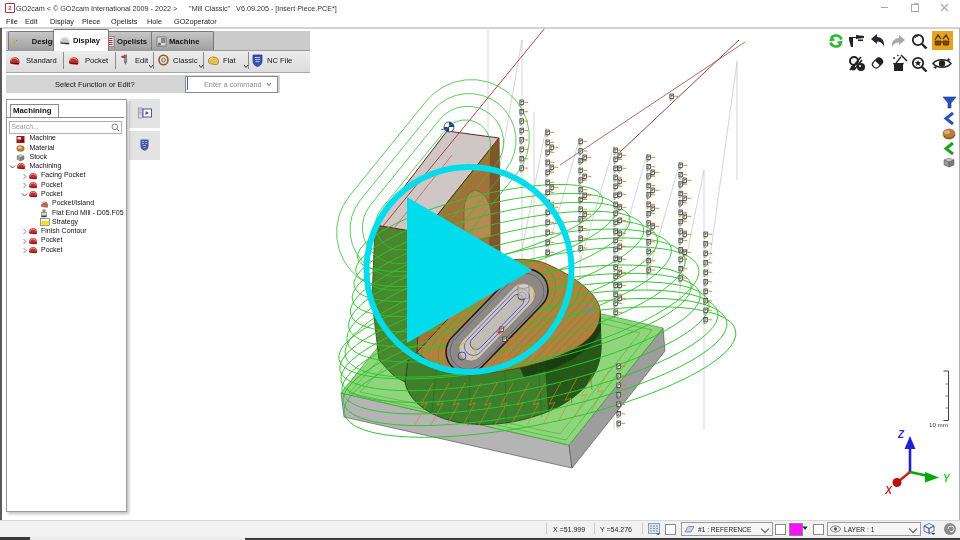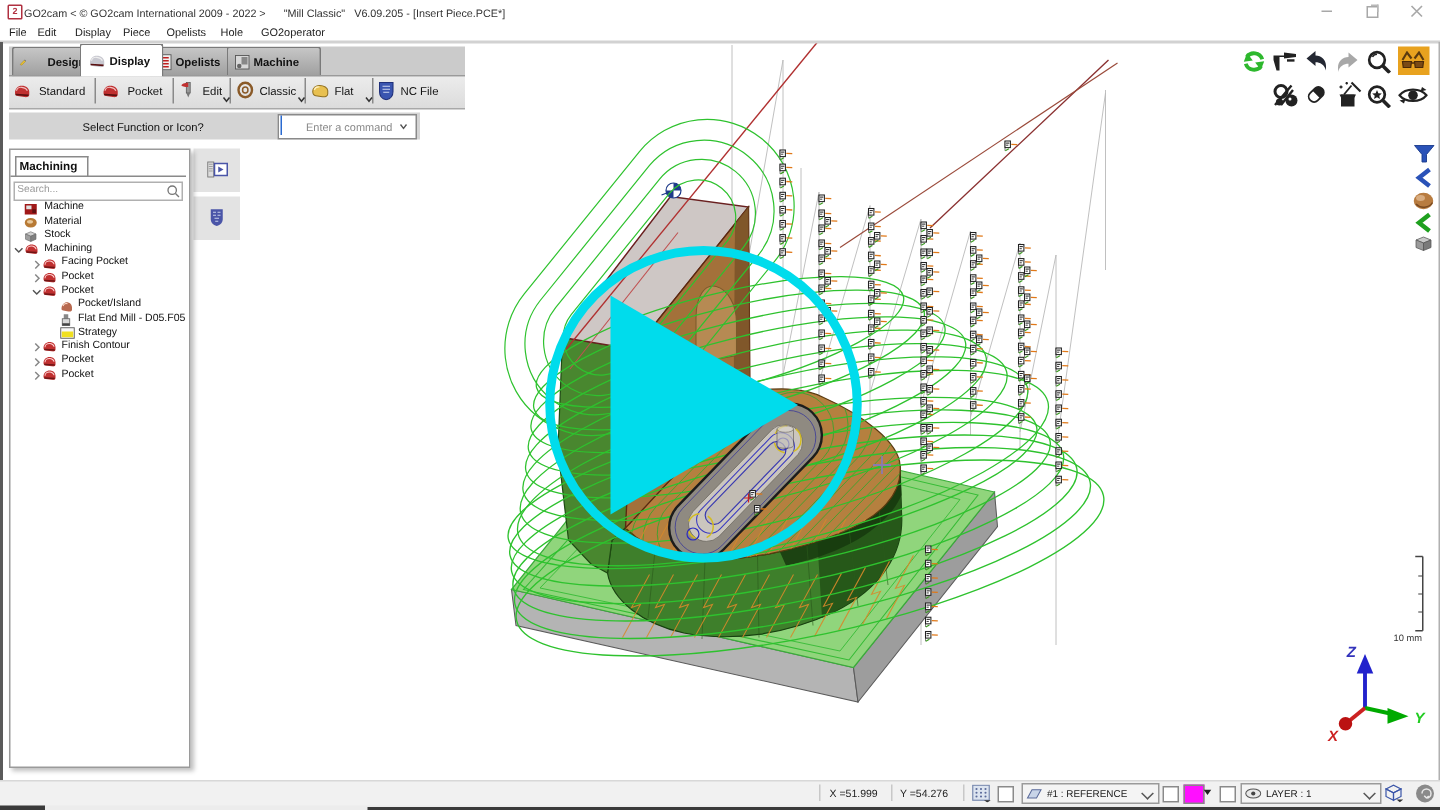--- a/index.html
+++ b/index.html
@@ -1294,21 +1294,21 @@
     <path d="M 1,1 L 3,3.5 L 5,1" fill="none" stroke="#333" stroke-width="1"></path>
   </svg>
 <svg class="abs" style="left:198px;top:64px" width="6" height="5" viewBox="0 0 6 5">
     <path d="M 1,1 L 3,3.5 L 5,1" fill="none" stroke="#333" stroke-width="1"></path>
   </svg>
 <svg class="abs" style="left:243px;top:64px" width="6" height="5" viewBox="0 0 6 5">
     <path d="M 1,1 L 3,3.5 L 5,1" fill="none" stroke="#333" stroke-width="1"></path>
   </svg>
 
 <div class="abs" style="left:6px;top:75px;width:274px;height:18px;background:#d4d4d4"></div>
-<div class="abs" style="left:55px;top:79.5px;font-size:7.5px;color:#111">Select Function or Icon?</div>
+<div class="abs" style="left:55px;top:79.5px;font-size:7.5px;color:#111">Select Function or Edit?</div>
 <div class="abs" style="left:185px;top:76px;width:91px;height:15px;background:#fff;border:1px solid #8a8a8a"></div>
 <div class="abs" style="left:186.5px;top:76.5px;width:1px;height:13px;background:#2a6ad0"></div>
 <div class="abs" style="left:204px;top:80px;font-size:7.3px;color:#8a8a8a">Enter a command</div>
 <svg class="abs" style="left:266px;top:82px" width="6" height="5" viewBox="0 0 6 5">
     <path d="M 1,1 L 3,3.6 L 5,1" fill="none" stroke="#555" stroke-width="0.9"></path>
   </svg>
 
 <svg style="position:absolute;left:828px;top:33px" width="16" height="16" viewBox="0 0 16 16">
     <path d="M 13.5,6.5 A 5.8,5.8 0 0 0 3.2,5" fill="none" stroke="#2db82d" stroke-width="2.6"></path>
     <polygon points="1.2,8.2 7.2,7.4 3.4,2.4" fill="#2db82d"></polygon>

